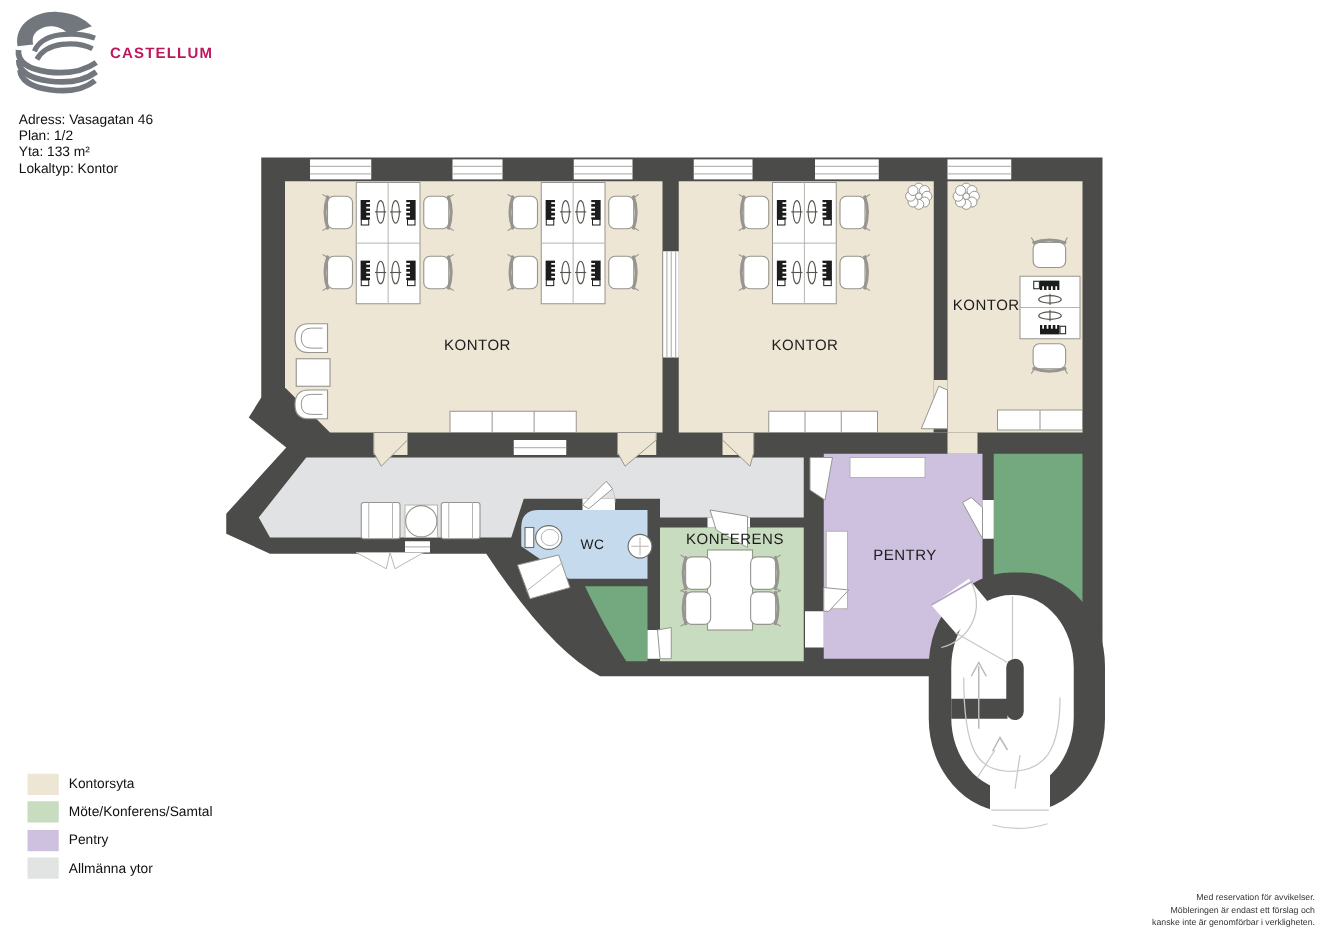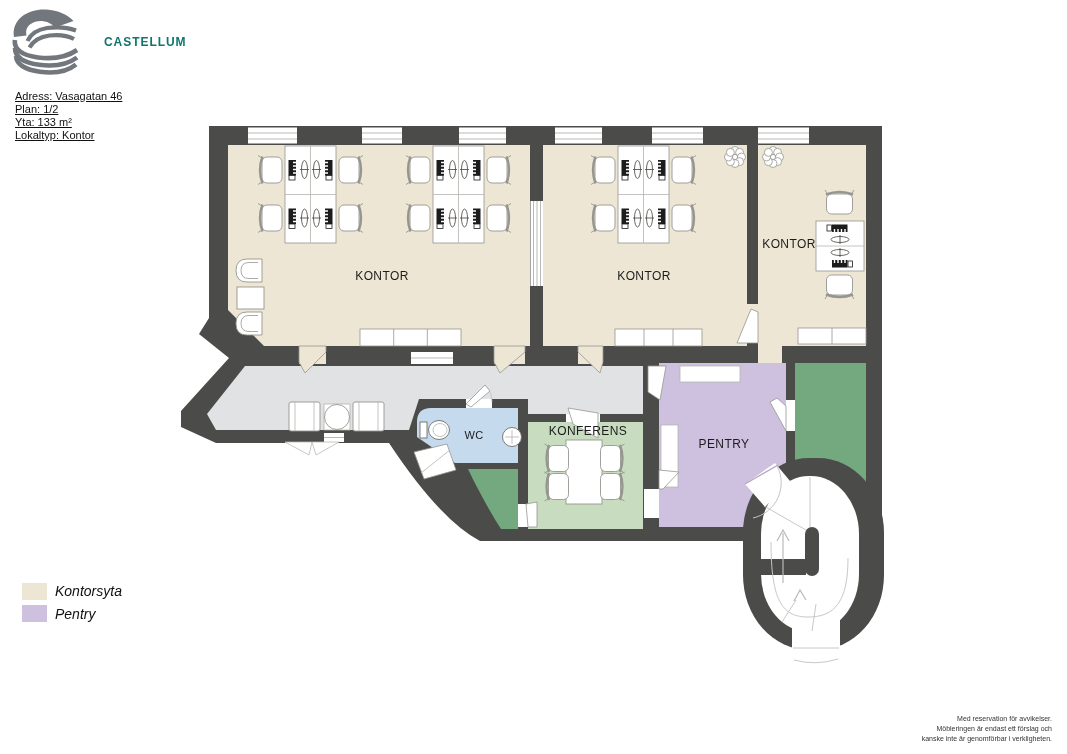--- a/index.html
+++ b/index.html
@@ -1,21 +1,21 @@
 <!DOCTYPE html>
 <html><head>
 <meta charset="utf-8">
 <style>
   html,body{margin:0;padding:0;background:#fff;}
   body{width:1067px;height:754px;position:relative;overflow:hidden;
        font-family:"Liberation Sans", sans-serif;}
-  .hdr{position:absolute;left:104px;top:34.7px;font-size:12px;font-weight:bold;
-       letter-spacing:0.95px;color:#0f766e;}
-  .addr{position:absolute;left:15px;top:90px;font-size:11px;color:#111;line-height:13px;text-decoration:underline;}
-  .legend{position:absolute;left:22px;top:580px;font-size:14px;color:#111;font-style:italic;}
+  .hdr{position:absolute;left:88px;top:34.7px;font-size:12px;font-weight:bold;
+       letter-spacing:0.95px;color:#be185d;}
+  .addr{position:absolute;left:15px;top:90px;font-size:11px;color:#111;line-height:13px;}
+  .legend{position:absolute;left:22px;top:616px;font-size:11px;color:#111;}
   .lrow{height:22.5px;display:flex;align-items:center;}
   .sw{width:25px;height:17px;margin-right:8px;flex:0 0 25px;}
   .foot{position:absolute;right:15px;top:714px;font-size:7px;color:#333;
         text-align:right;line-height:10px;}
 </style>
 </head>
 <body>
 
 <svg width="82" height="80" viewBox="0 0 82 80" style="position:absolute;left:0px;top:0px;">
   <g fill="#72777d" stroke="none">
@@ -291,16 +291,18 @@
 <text x="644" y="280">KONTOR</text>
 <text x="789" y="248">KONTOR</text>
 <text x="474" y="439" font-size="11">WC</text>
 <text x="588" y="435">KONFERENS</text>
 <text x="724" y="448">PENTRY</text>
 </g>
 </svg>
 
 <div class="legend">
   <div class="lrow"><span class="sw" style="background:#eee6d4"></span>Kontorsyta</div>
+  <div class="lrow"><span class="sw" style="background:#c8dcc0"></span>Möte/Konferens/Samtal</div>
   <div class="lrow"><span class="sw" style="background:#cec1df"></span>Pentry</div>
+  <div class="lrow"><span class="sw" style="background:#e2e3e3"></span>Allmänna ytor</div>
 </div>
 
 <div class="foot">Med reservation för avvikelser.<br>Möbleringen är endast ett förslag och<br>kanske inte är genomförbar i verkligheten.</div>
 
 </body></html>

